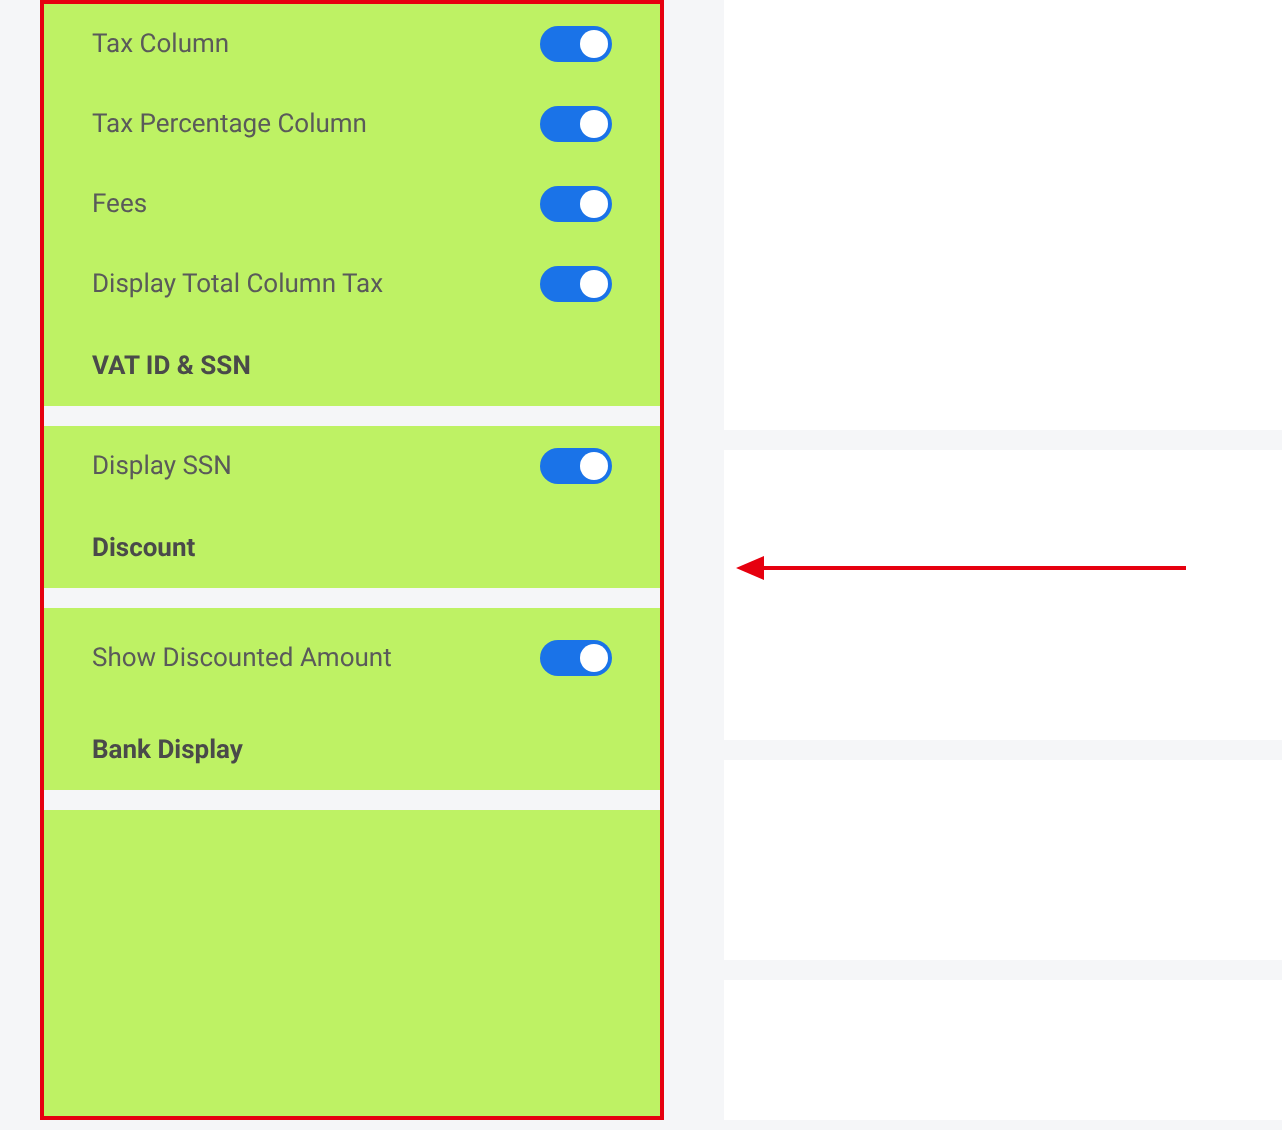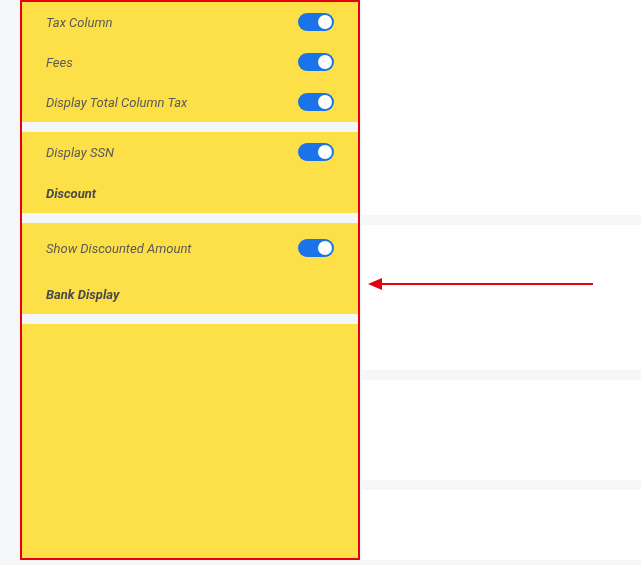--- a/index.html
+++ b/index.html
@@ -8,26 +8,25 @@
       background: #f5f6f8;
       width: 641px;
       height: 565px;
       position: relative;
       overflow: hidden;
     }
     .panel {
       position: absolute;
       left: 20px;
       top: 0;
-      width: 340px;
+      width: 312px;
       height: 560px;
-      background: #fde047;
+      background: #bef264;
       border: 2px solid #e6000f;
       padding: 0;
-      font-style: italic;
     }
     .row {
       display: flex;
       align-items: center;
       justify-content: space-between;
       padding: 10px 24px 10px 24px;
       min-height: 40px;
     }
     .label {
       font-size: 13px;
@@ -98,31 +97,36 @@
 <div class="band-gap" style="top:370px"></div>
 <div class="band-gap" style="top:480px"></div>
 
 <div class="panel">
 
   <div class="row">
     <span class="label">Tax Column</span>
     <div class="toggle"></div>
   </div>
 
+  <div class="row">
+    <span class="label">Tax Percentage Column</span>
+    <div class="toggle"></div>
+  </div>
 
   <div class="row">
     <span class="label">Fees</span>
     <div class="toggle"></div>
   </div>
 
   <div class="row">
     <span class="label">Display Total Column Tax</span>
     <div class="toggle"></div>
   </div>
 
+  <div class="section-header">VAT ID &amp; SSN</div>
 
   <div class="section-break"></div>
 
 
   <div class="row">
     <span class="label">Display SSN</span>
     <div class="toggle"></div>
   </div>
 
   <div class="section-header">Discount</div>

